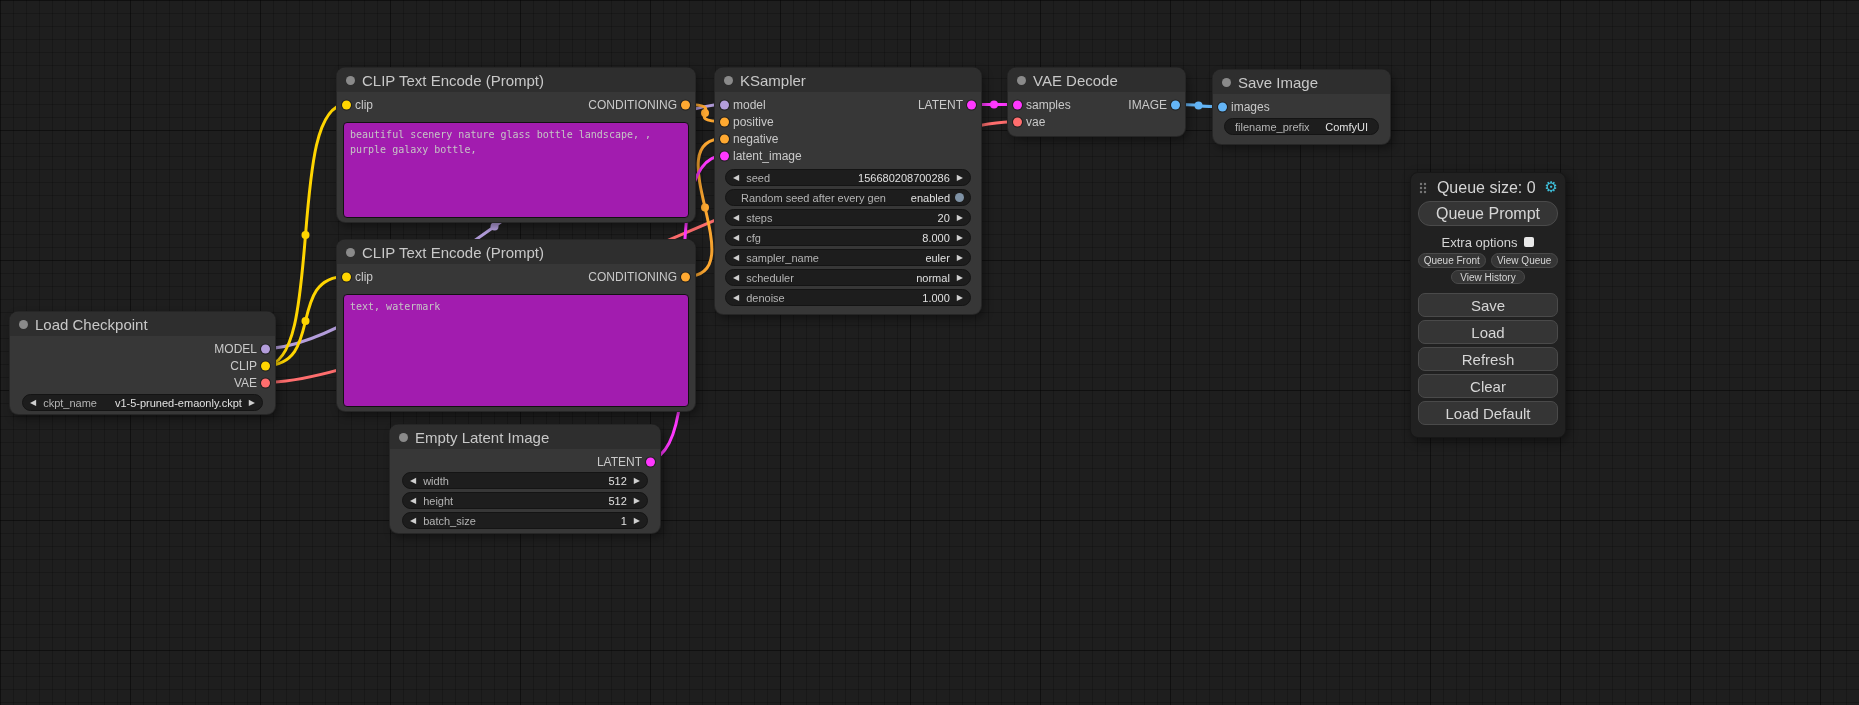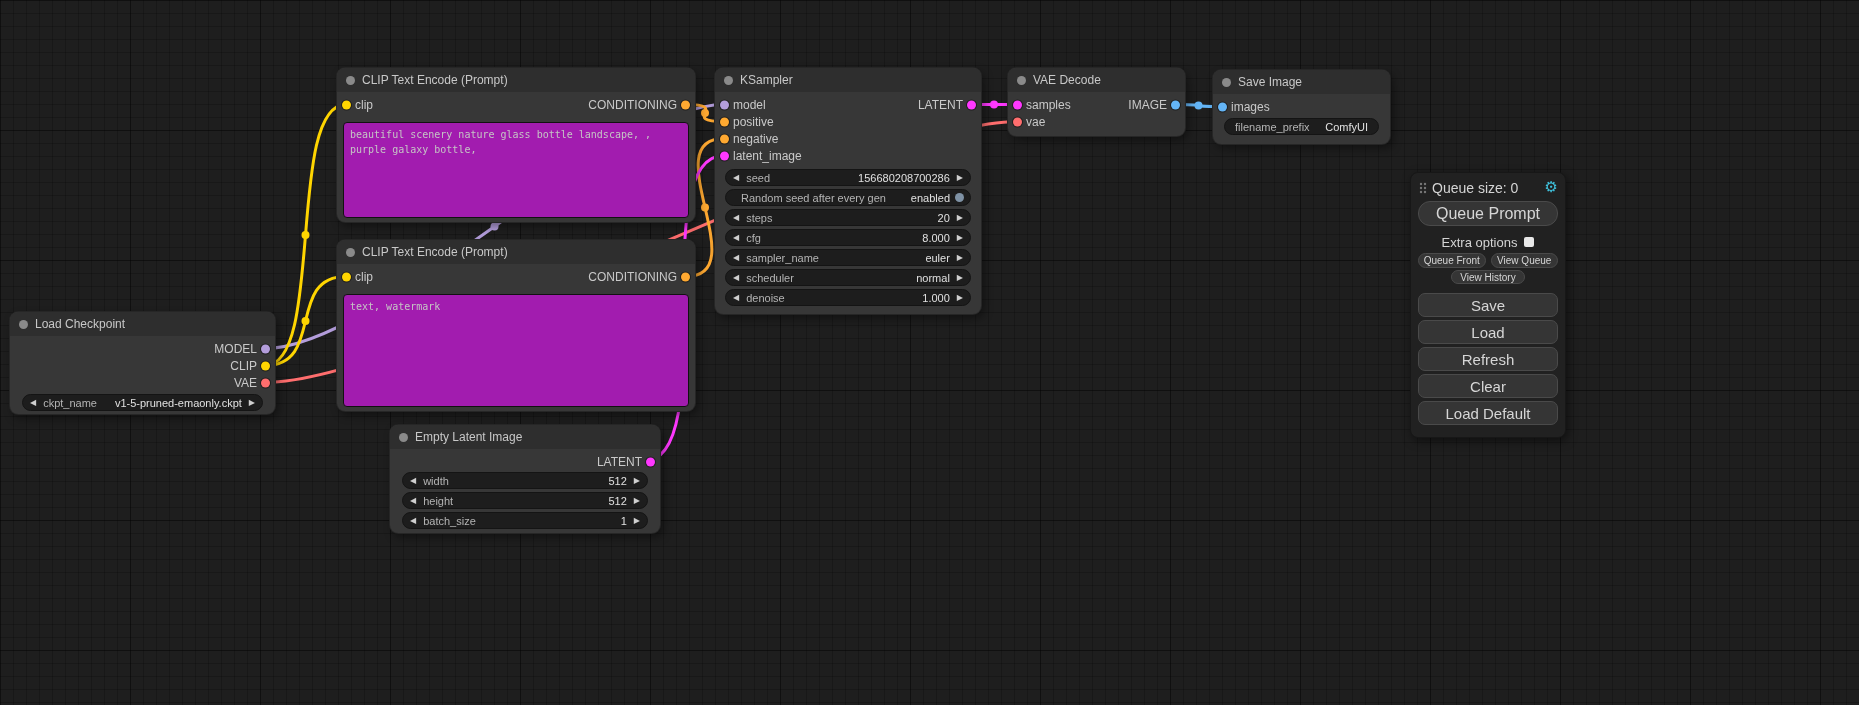--- a/index.html
+++ b/index.html
@@ -16,21 +16,21 @@
     font-family:"Liberation Sans",sans-serif;
   }
   #wires { position:absolute; left:0; top:0; z-index:1; pointer-events:none; }
   #wires path { fill:none; stroke-width:3; stroke-linecap:round; }
 
   .node { position:absolute; z-index:2; background:#373737; border-radius:8px;
           box-shadow:0 0 0 1px #262626, 3px 4px 10px rgba(0,0,0,0.45); }
   .node-header { height:24px; display:flex; align-items:center; gap:7px; padding:0 9px;
                  background:#2e2e2e; border-radius:8px 8px 0 0; }
   .collapse-dot { width:9px; height:9px; border-radius:50%; background:#8a8a8a; flex:none; }
-  .node-title { font-size:12px; color:#c8c8c8; white-space:nowrap; }
+  .node-title { font-size:15px; color:#c8c8c8; white-space:nowrap; }
 
   .slot-row { height:17px; display:flex; align-items:center; justify-content:space-between;
               position:relative; padding:0 18px; font-size:12px; color:#c9c9c9; }
   .in-dot, .out-dot { position:absolute; top:50%; transform:translateY(-50%);
               width:9px; height:9px; border-radius:50%; box-shadow:0 0 0 1px rgba(0,0,0,0.45); cursor:crosshair; }
   .in-dot { left:5px; } .out-dot { right:5px; }
   .slot-l { text-align:left; } .slot-r { text-align:right; margin-left:auto; }
 
   .widget { height:17px; background:#1d1d1d; border:1px solid #141414; border-radius:9px;
             display:flex; align-items:center; padding:0 5px; font-size:11px; color:#c9c9c9;
@@ -46,21 +46,21 @@
               color:#c5c5c5; font-family:"DejaVu Sans Mono",monospace; font-size:10px;
               line-height:1.5; padding:4px 6px; white-space:pre-wrap; word-break:break-word;
               overflow:hidden; cursor:text; }
 
   
   #menu { position:absolute; z-index:3; left:1410px; top:172px; width:156px;
           background:#212121; border:1px solid #171717; border-radius:8px;
           padding:3px 7px 9px; box-shadow:2px 3px 10px rgba(0,0,0,0.5); }
   .menu-header { display:flex; align-items:center; height:23px; gap:4px; }
   .drag-handle { width:10px; height:14px; cursor:grab; flex:none; display:flex; align-items:center; }
-  .queue-size { flex:1; font-size:14px; color:#d4d4d4; }
+  .queue-size { flex:1; text-align:center; font-size:16px; color:#d4d4d4; }
   .gear { font-family:"DejaVu Sans",sans-serif; font-size:15px; line-height:1; cursor:pointer; flex:none; }
   .btn { display:block; width:100%; background:#353535; border:1px solid #4a4a4a; border-radius:7px;
          color:#d6d6d6; text-align:center; font-family:"Liberation Sans",sans-serif; cursor:pointer; }
   .btn-queue-prompt { height:25px; font-size:16px; margin:2px 0 7px; border-radius:12px; }
   .extra-row { display:flex; align-items:center; justify-content:center; gap:7px; height:18px;
                font-size:13px; color:#d4d4d4; }
   .checkbox { width:10px; height:10px; background:#e8e8e8; border-radius:2px; cursor:pointer; }
   .small-row { display:flex; gap:5px; margin:2px 0 2px; }
   .btn-small { flex:1; height:15px; font-size:10px; border-radius:8px; padding:0; }
   .hist-row { display:flex; justify-content:center; margin:0 0 9px; }

